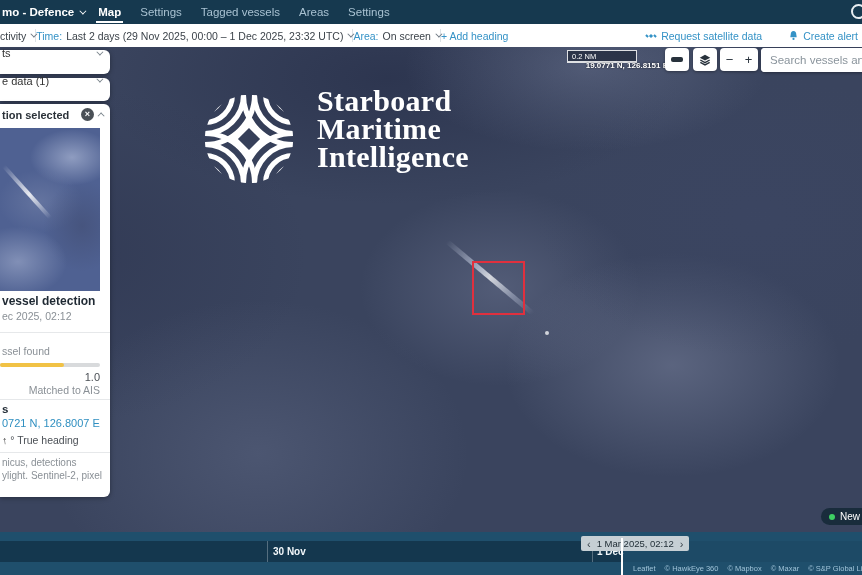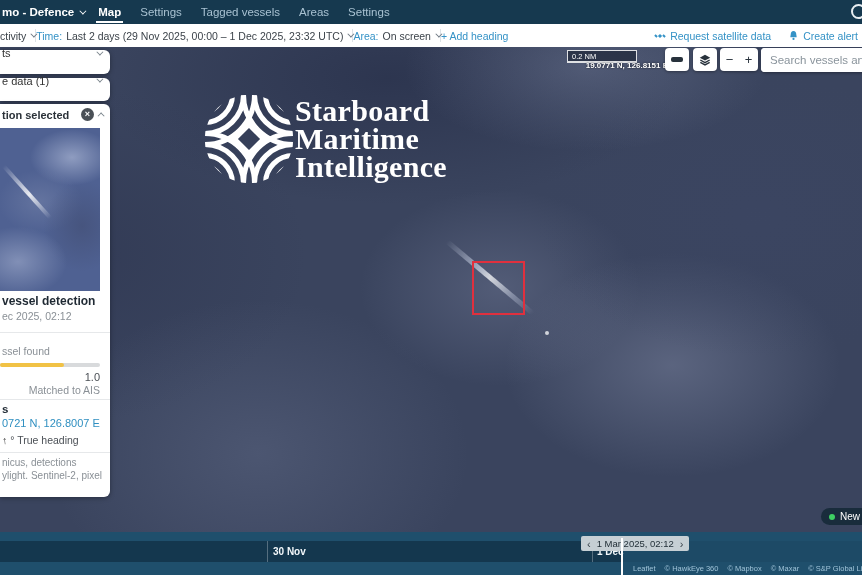--- a/index.html
+++ b/index.html
@@ -38,21 +38,21 @@
       radial-gradient(ellipse 340px 240px at 8% 42%, rgba(45,53,80,.60), transparent 70%),
       radial-gradient(ellipse 420px 180px at 45% 10%, rgba(38,46,72,.65), transparent 70%),
       #3a445e; }
   .wake { position:absolute; left:434px; top:252px; width:112px; height:5px; transform:rotate(40deg);
           background:linear-gradient(90deg, rgba(255,255,255,0) 0%, rgba(230,238,255,.55) 35%, rgba(255,255,255,.75) 50%, rgba(230,238,255,.35) 75%, rgba(255,255,255,0) 100%);
           border-radius:3px; filter:blur(.6px); }
   .map-dot { position:absolute; left:545px; top:308px; width:4px; height:4px; border-radius:50%; background:rgba(255,255,255,.75); filter:blur(.6px); }
   .detbox { position:absolute; left:472px; top:238px; width:53px; height:54px; border:2.5px solid #e0303e; cursor:pointer; }
 
   
-  .logo { position:absolute; left:203px; top:64px; display:flex; align-items:center; pointer-events:none; }
+  .logo { position:absolute; left:203px; top:64px; display:flex; gap:22px; align-items:flex-start; pointer-events:none; }
   .logo svg { width:92px; height:104px; }
   .logo-text { font-family:"Liberation Serif", serif; font-weight:bold; color:#fff; font-size:30px; line-height:28px; letter-spacing:.3px; }
 
   
   .scalebox { position:absolute; left:567px; top:50px; width:70px; height:13px; background:rgba(18,26,40,.55);
               border:1px solid rgba(255,255,255,.85); border-bottom-width:2px; color:#fff; font-size:7.5px; font-weight:normal;
               padding:1px 0 0 4px; }
   .cursorcoords { position:absolute; left:566px; top:61px; width:102px; text-align:right; color:#fff; font-size:8px; font-weight:bold;
                   text-shadow:0 0 2px rgba(0,0,0,.8); }
 
@@ -216,21 +216,21 @@
     </div>
     <div class="fsep"></div>
     <div class="fitem">
       <span class="blue">Area:</span>
       <span>On screen</span>
       <span class="chev fchev"></span>
     </div>
     <div class="fsep"></div>
     <div class="fitem blue">+ Add heading</div>
   </div>
-  <div class="fgroup" style="padding-right:4px; gap:17px;">
+  <div class="fgroup" style="padding-right:4px; gap:26px;">
     <div class="fitem blue">
       <span class="ficon">
         <svg width="12" height="12" viewBox="0 0 24 24">
             <g fill="#3492c6">
           <rect x="9" y="9" width="6" height="6" transform="rotate(45 12 12)"></rect>
           <rect x="1" y="10" width="6" height="4" transform="rotate(45 4 12)"></rect>
           <rect x="17" y="10" width="6" height="4" transform="rotate(45 20 12)"></rect>
         </g>
           </svg>
       </span>

